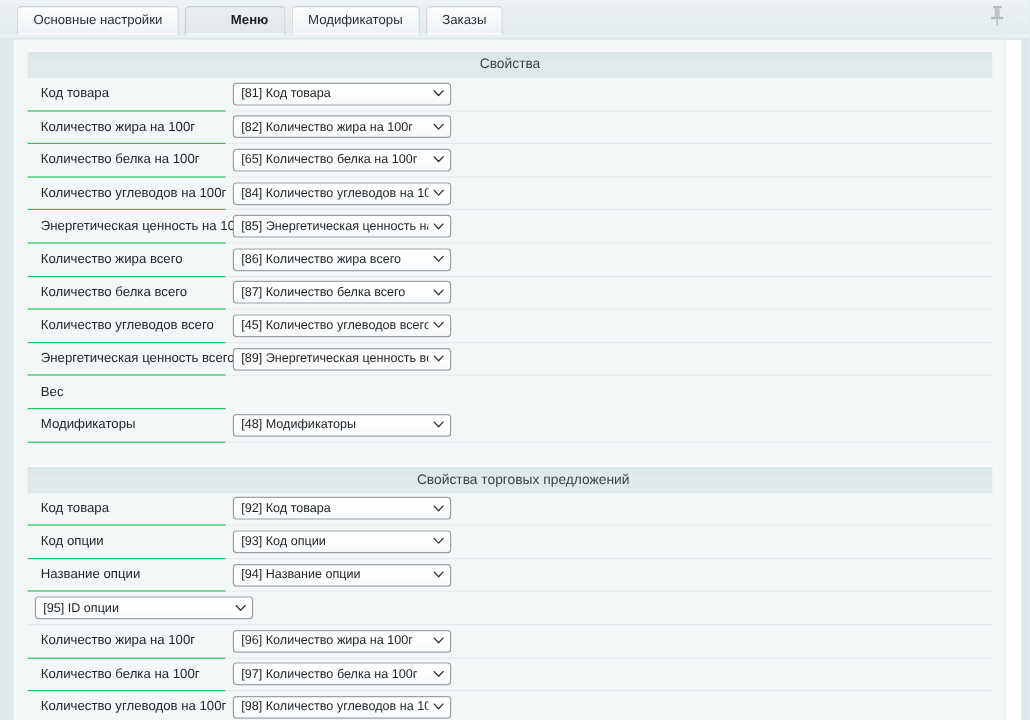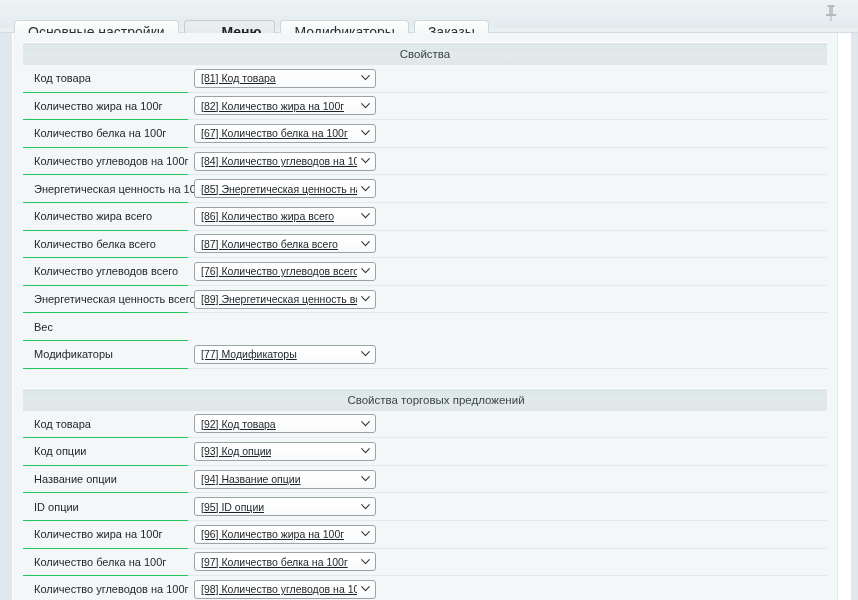--- a/index.html
+++ b/index.html
@@ -34,31 +34,31 @@
     align-items: flex-end;
     padding: 0 0 0 14px;
     box-sizing: border-box;
   }
   .tab {
     position: relative;
     height: 23px;
     line-height: 23px;
     margin-right: 5px;
     padding: 0 13px;
-    font-size: 14px;
+    font-size: 11px;
     color: #2a3033;
     background: linear-gradient(to bottom, #fdfefe 0%, #f4f7f8 60%, #eef2f4 100%);
     border: 1px solid #cfd8dc;
     border-bottom: none;
     border-radius: 4px 4px 0 0;
     box-shadow: 0 -1px 1px rgba(255,255,255,.9) inset;
     white-space: nowrap;
     cursor: default;
     user-select: none;
-    top: 16px;
+    top: 1px;
   }
   .tab.active {
     font-weight: bold;
     background: linear-gradient(to bottom, #eaeeef 0%, #e2e7e9 100%);
     border-color: #c5ced2;
     color: #1b2124;
     padding-left: 37px;
   }
 
   .pin {
@@ -178,21 +178,20 @@
     box-sizing: border-box;
     display: flex;
     align-items: center;
     font-size: 10.5px;
     color: #1d2326;
     padding: 0 18px 0 6px;
     white-space: nowrap;
     overflow: hidden;
     cursor: default;
     user-select: none;
-    text-decoration: underline;
   }
   .sel .sel-text {
     overflow: hidden;
     text-overflow: clip;
     white-space: nowrap;
     display: block;
   }
   .sel .chev {
     position: absolute;
     right: 5px;
@@ -257,21 +256,21 @@
                       <path d="M0.7 0.6 L4.5 4.6 L8.3 0.6" fill="none" stroke="#31383c" stroke-width="1.1" stroke-linecap="round" stroke-linejoin="round"></path>
                     </svg>
                   </span>
                 </div>
               </div>
             </div>
             <div class="row">
               <div class="cell-label">Количество белка на 100г</div>
               <div class="cell-field">
                 <div class="sel">
-                  <span class="sel-text">[67] Количество белка на 100г</span>
+                  <span class="sel-text">[65] Количество белка на 100г</span>
                   <span class="chev">
                     <svg viewBox="0 0 9 6" width="9" height="6" aria-hidden="true">
                       <path d="M0.7 0.6 L4.5 4.6 L8.3 0.6" fill="none" stroke="#31383c" stroke-width="1.1" stroke-linecap="round" stroke-linejoin="round"></path>
                     </svg>
                   </span>
                 </div>
               </div>
             </div>
             <div class="row">
               <div class="cell-label">Количество углеводов на 100г</div>
@@ -322,21 +321,21 @@
                       <path d="M0.7 0.6 L4.5 4.6 L8.3 0.6" fill="none" stroke="#31383c" stroke-width="1.1" stroke-linecap="round" stroke-linejoin="round"></path>
                     </svg>
                   </span>
                 </div>
               </div>
             </div>
             <div class="row">
               <div class="cell-label">Количество углеводов всего</div>
               <div class="cell-field">
                 <div class="sel">
-                  <span class="sel-text">[76] Количество углеводов всего</span>
+                  <span class="sel-text">[45] Количество углеводов всего</span>
                   <span class="chev">
                     <svg viewBox="0 0 9 6" width="9" height="6" aria-hidden="true">
                       <path d="M0.7 0.6 L4.5 4.6 L8.3 0.6" fill="none" stroke="#31383c" stroke-width="1.1" stroke-linecap="round" stroke-linejoin="round"></path>
                     </svg>
                   </span>
                 </div>
               </div>
             </div>
             <div class="row">
               <div class="cell-label">Энергетическая ценность всего</div>
@@ -351,21 +350,21 @@
                 </div>
               </div>
             </div>
             <div class="row">
               <div class="cell-label">Вес</div>
             </div>
             <div class="row">
               <div class="cell-label">Модификаторы</div>
               <div class="cell-field">
                 <div class="sel">
-                  <span class="sel-text">[77] Модификаторы</span>
+                  <span class="sel-text">[48] Модификаторы</span>
                   <span class="chev">
                     <svg viewBox="0 0 9 6" width="9" height="6" aria-hidden="true">
                       <path d="M0.7 0.6 L4.5 4.6 L8.3 0.6" fill="none" stroke="#31383c" stroke-width="1.1" stroke-linecap="round" stroke-linejoin="round"></path>
                     </svg>
                   </span>
                 </div>
               </div>
             </div>
           </div>
           <div class="sect-head second">Свойства торговых предложений</div>
@@ -403,21 +402,20 @@
                   <span class="sel-text">[94] Название опции</span>
                   <span class="chev">
                     <svg viewBox="0 0 9 6" width="9" height="6" aria-hidden="true">
                       <path d="M0.7 0.6 L4.5 4.6 L8.3 0.6" fill="none" stroke="#31383c" stroke-width="1.1" stroke-linecap="round" stroke-linejoin="round"></path>
                     </svg>
                   </span>
                 </div>
               </div>
             </div>
             <div class="row">
-              <div class="cell-label">ID опции</div>
               <div class="cell-field">
                 <div class="sel">
                   <span class="sel-text">[95] ID опции</span>
                   <span class="chev">
                     <svg viewBox="0 0 9 6" width="9" height="6" aria-hidden="true">
                       <path d="M0.7 0.6 L4.5 4.6 L8.3 0.6" fill="none" stroke="#31383c" stroke-width="1.1" stroke-linecap="round" stroke-linejoin="round"></path>
                     </svg>
                   </span>
                 </div>
               </div>

